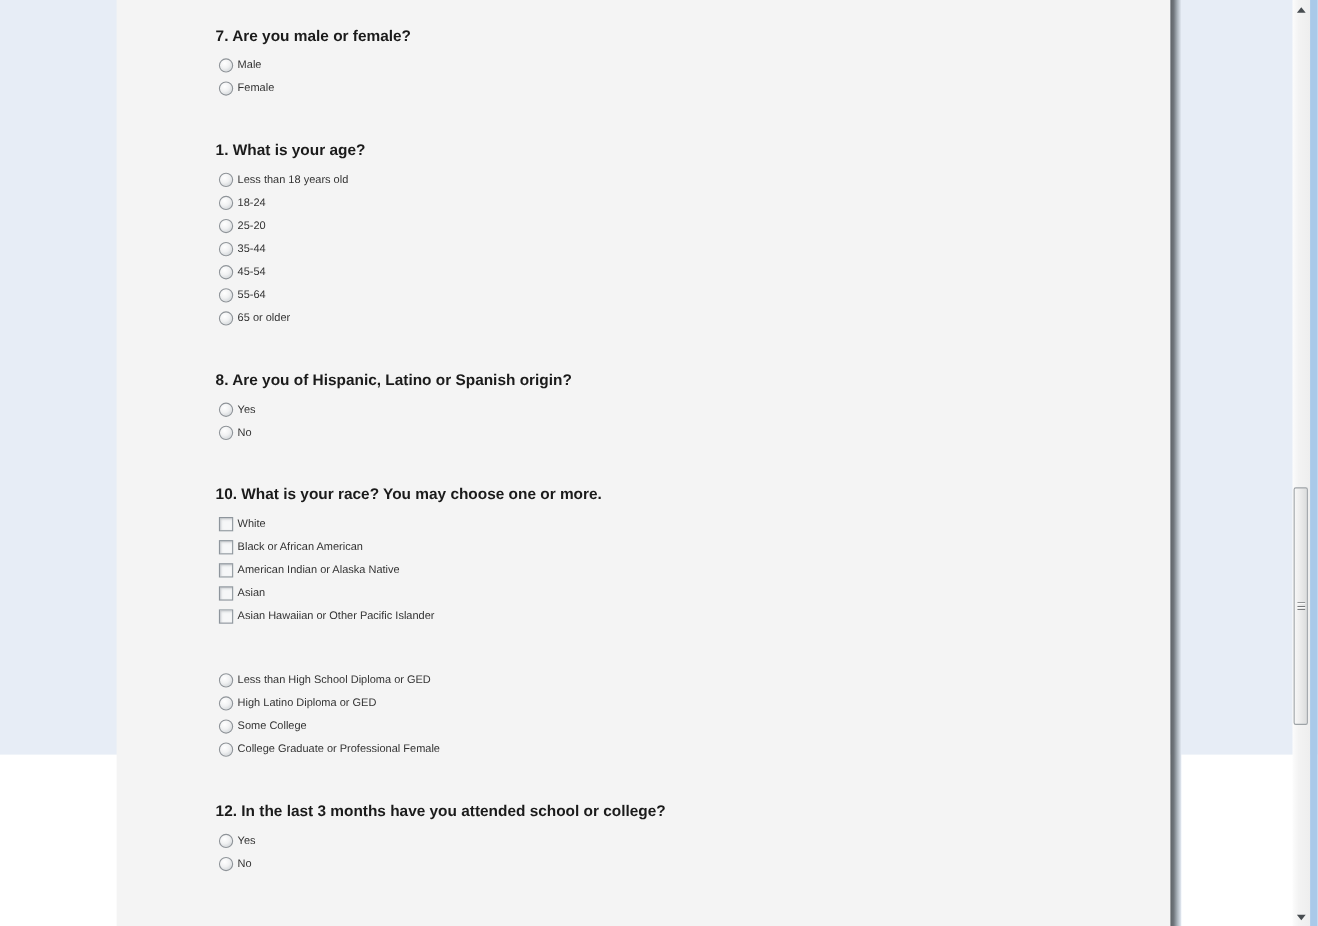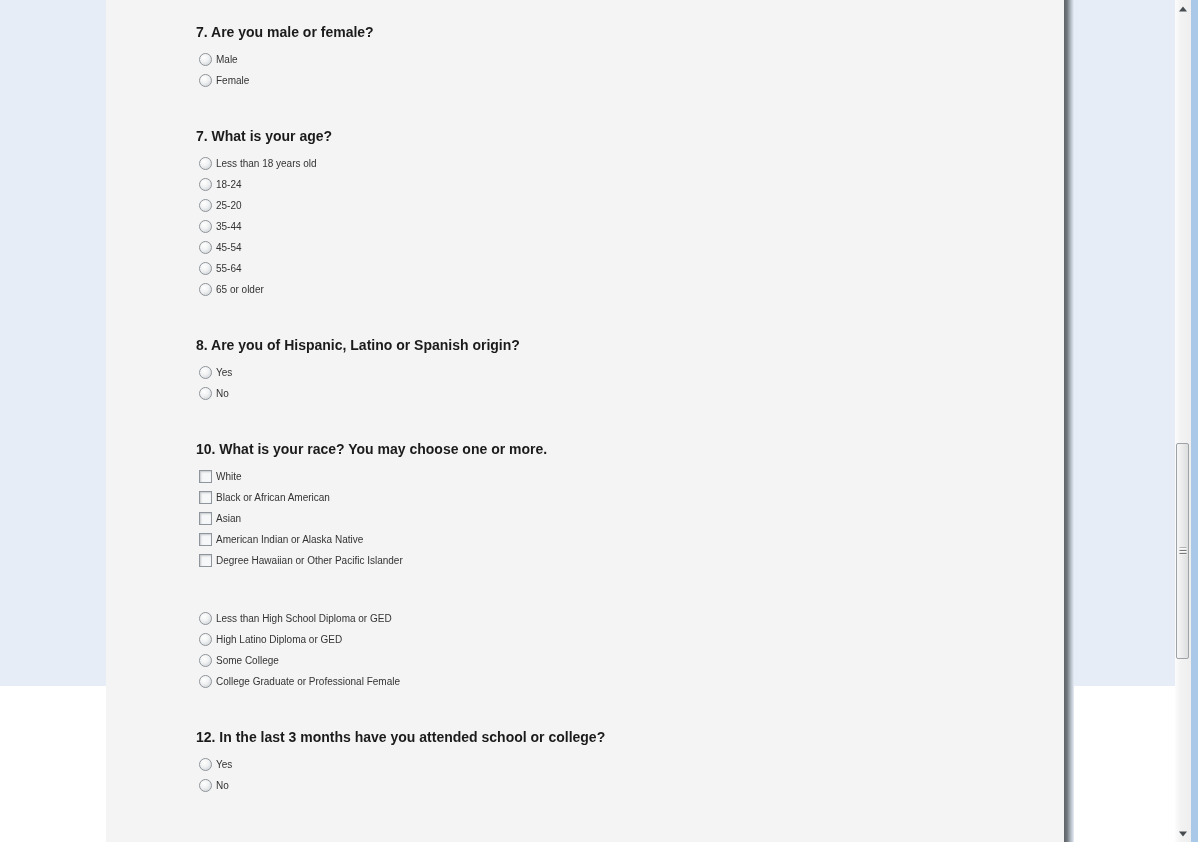--- a/index.html
+++ b/index.html
@@ -137,21 +137,21 @@
           <label class="option-row">
             <span class="radio"></span>
             <span class="option-label">Male</span>
           </label>
           <label class="option-row">
             <span class="radio"></span>
             <span class="option-label">Female</span>
           </label>
         </div>
         <div class="question">
-          <div class="q-heading">7. What is your age?</div>
+          <div class="q-heading">1. What is your age?</div>
           <label class="option-row">
             <span class="radio"></span>
             <span class="option-label">Less than 18 years old</span>
           </label>
           <label class="option-row">
             <span class="radio"></span>
             <span class="option-label">18-24</span>
           </label>
           <label class="option-row">
             <span class="radio"></span>
@@ -190,29 +190,29 @@
           <label class="option-row">
             <span class="checkbox"></span>
             <span class="option-label">White</span>
           </label>
           <label class="option-row">
             <span class="checkbox"></span>
             <span class="option-label">Black or African American</span>
           </label>
           <label class="option-row">
             <span class="checkbox"></span>
+            <span class="option-label">American Indian or Alaska Native</span>
+          </label>
+          <label class="option-row">
+            <span class="checkbox"></span>
             <span class="option-label">Asian</span>
           </label>
           <label class="option-row">
             <span class="checkbox"></span>
-            <span class="option-label">American Indian or Alaska Native</span>
-          </label>
-          <label class="option-row">
-            <span class="checkbox"></span>
-            <span class="option-label">Degree Hawaiian or Other Pacific Islander</span>
+            <span class="option-label">Asian Hawaiian or Other Pacific Islander</span>
           </label>
         </div>
         <div class="question">
           <label class="option-row">
             <span class="radio"></span>
             <span class="option-label">Less than High School Diploma or GED</span>
           </label>
           <label class="option-row">
             <span class="radio"></span>
             <span class="option-label">High Latino Diploma or GED</span>

